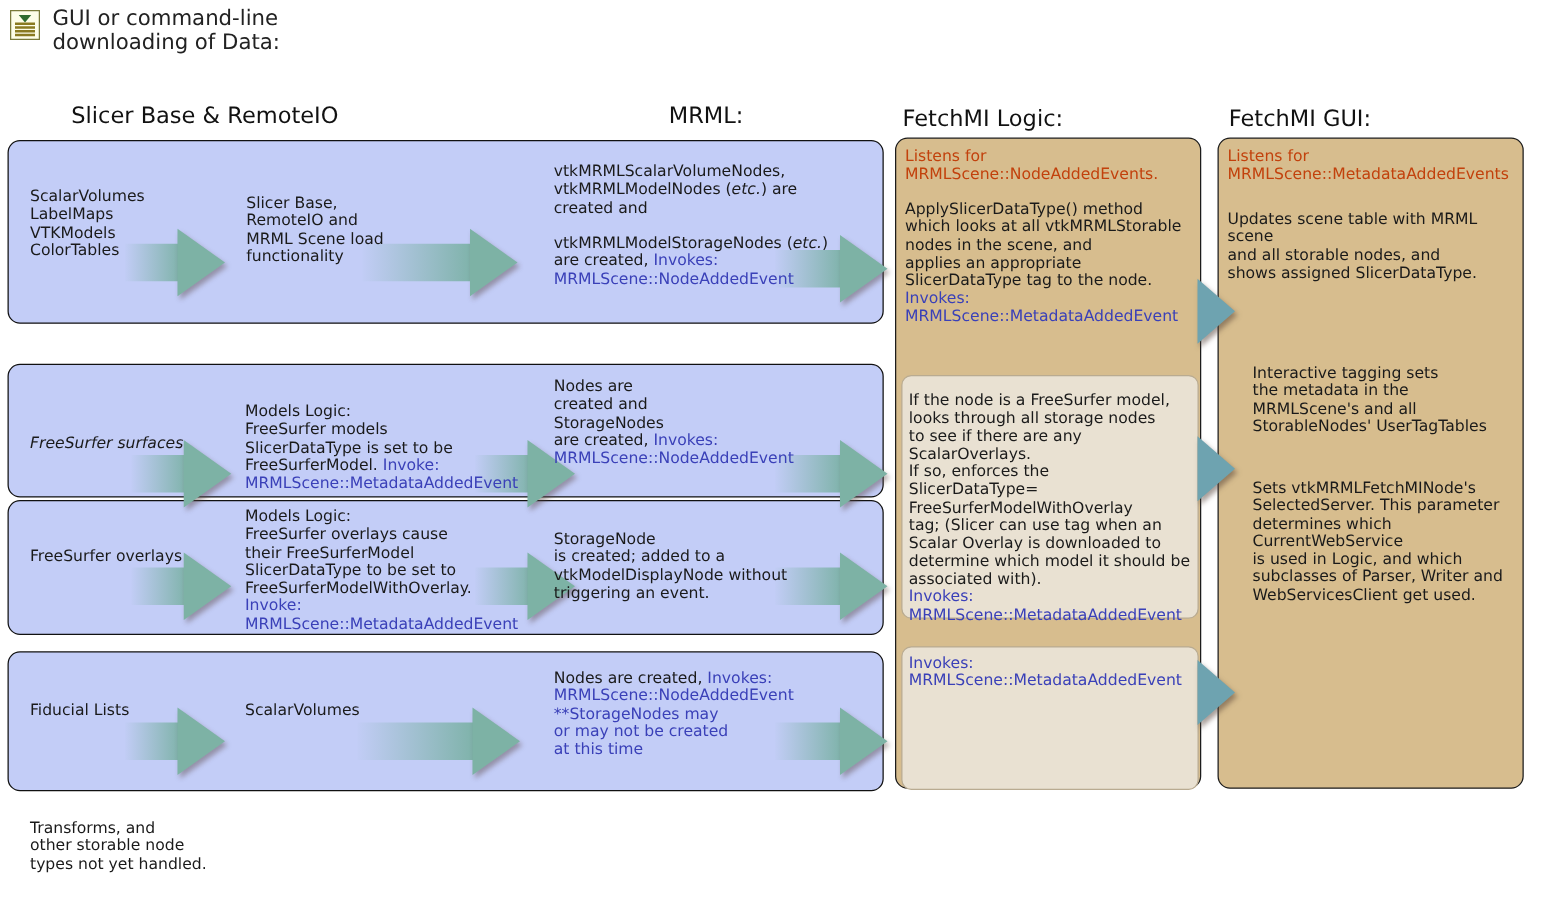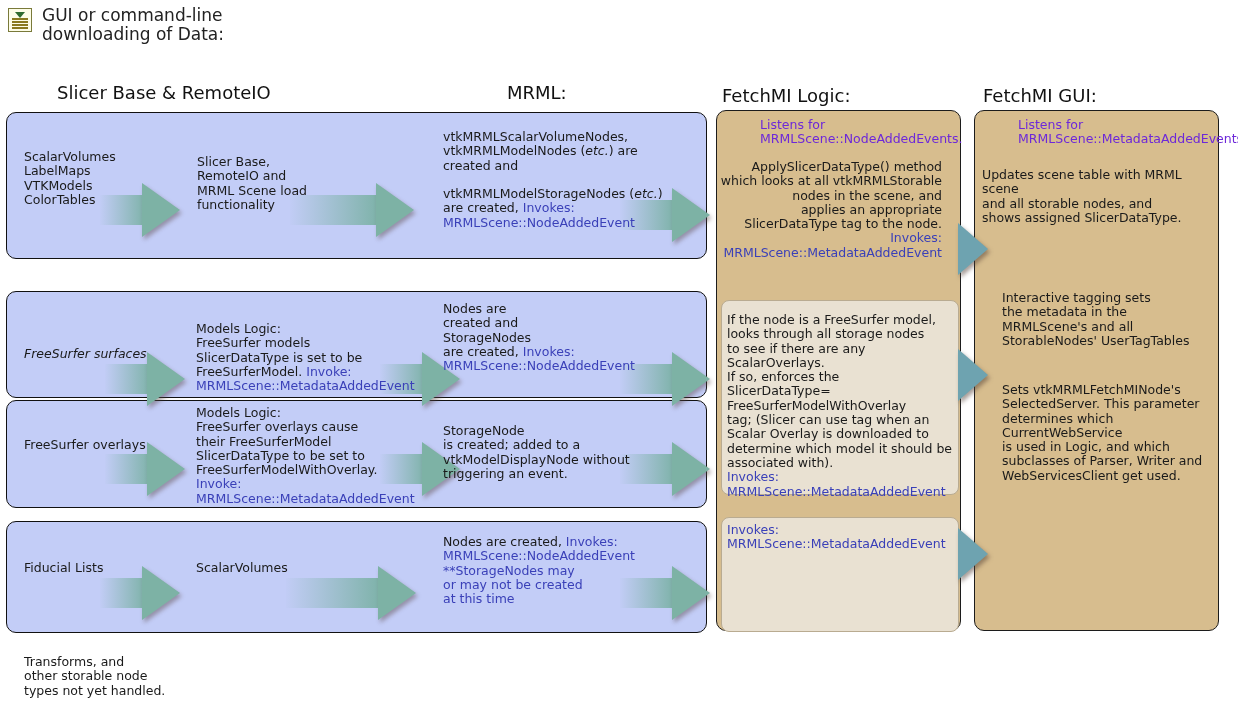--- a/index.html
+++ b/index.html
@@ -28,21 +28,21 @@
     position: absolute; left: 6px; top: 3px;
     width: 0; height: 0;
     border-left: 5px solid transparent; border-right: 5px solid transparent;
     border-top: 6px solid #2f6b2f;
   }
   #top-title-text { font-size: 17px; line-height: 19px; color: #222; white-space: pre-line; }
 
   
   .col-header { font-size: 18px; color: #111; white-space: nowrap; }
   #hdr-slicer { left: 57px; top: 82px; }
-  #hdr-mrml   { left: 507px; top: 82px; }
+  #hdr-mrml   { left: 535px; top: 82px; }
   #hdr-logic  { left: 722px; top: 85px; }
   #hdr-gui    { left: 983px; top: 85px; }
 
   
   .panel {
     border: 1px solid #000;
     border-radius: 10px;
     box-sizing: border-box;
   }
   .blue-panel { background: #c3cdf7; border-color: #111; }
@@ -84,21 +84,21 @@
     position: absolute; width: 0; height: 0;
     border-top: 26px solid transparent;
     border-bottom: 26px solid transparent;
     border-left: 30px solid #6ea3b0;
     filter: drop-shadow(2px 3px 2px rgba(80,60,50,0.5));
   }
 
   
   .tblock { font-size: 12.5px; line-height: 14.4px; white-space: pre-line; }
   .tb-sm  { font-size: 12.5px; line-height: 14.3px; }
-  .red    { color: #6d28d9; margin-left: 36px; }
+  .red    { color: #c2410c; }
   .blue   { color: #3a40b8; }
   .ital   { font-style: italic; }
 
   
   #r1-t1 { left: 24px;  top: 150px; width: 170px; }
   #r1-t2 { left: 197px; top: 155px; width: 180px; }
   #r1-t3 { left: 443px; top: 130px; width: 262px; }
 
   
   #r2-t1 { left: 24px;  top: 347px; width: 160px; font-style: italic; }
@@ -110,21 +110,21 @@
   #r3-t2 { left: 196px; top: 406px; width: 250px; }
   #r3-t3 { left: 443px; top: 424px; width: 235px; }
 
   
   #r4-t1 { left: 24px;  top: 561px; width: 160px; }
   #r4-t2 { left: 196px; top: 561px; width: 160px; }
   #r4-t3 { left: 443px; top: 535px; width: 250px; }
 
   
   #lg-t1 { left: 724px; top: 118px; width: 232px; }
-  #lg-t2 { left: 704px; top: 160px; width: 238px; text-align: right; }
+  #lg-t2 { left: 724px; top: 160px; width: 238px; }
   #lg-mid { left: 727px; top: 313px; width: 232px; }
   #lg-bot { left: 727px; top: 523px; width: 228px; }
 
   
   #gu-t1 { left: 982px; top: 118px; width: 238px; }
   #gu-t2 { left: 982px; top: 168px; width: 238px; }
   #gu-t3 { left: 1002px; top: 291px; width: 225px; }
   #gu-t4 { left: 1002px; top: 383px; width: 228px; }
 
   

